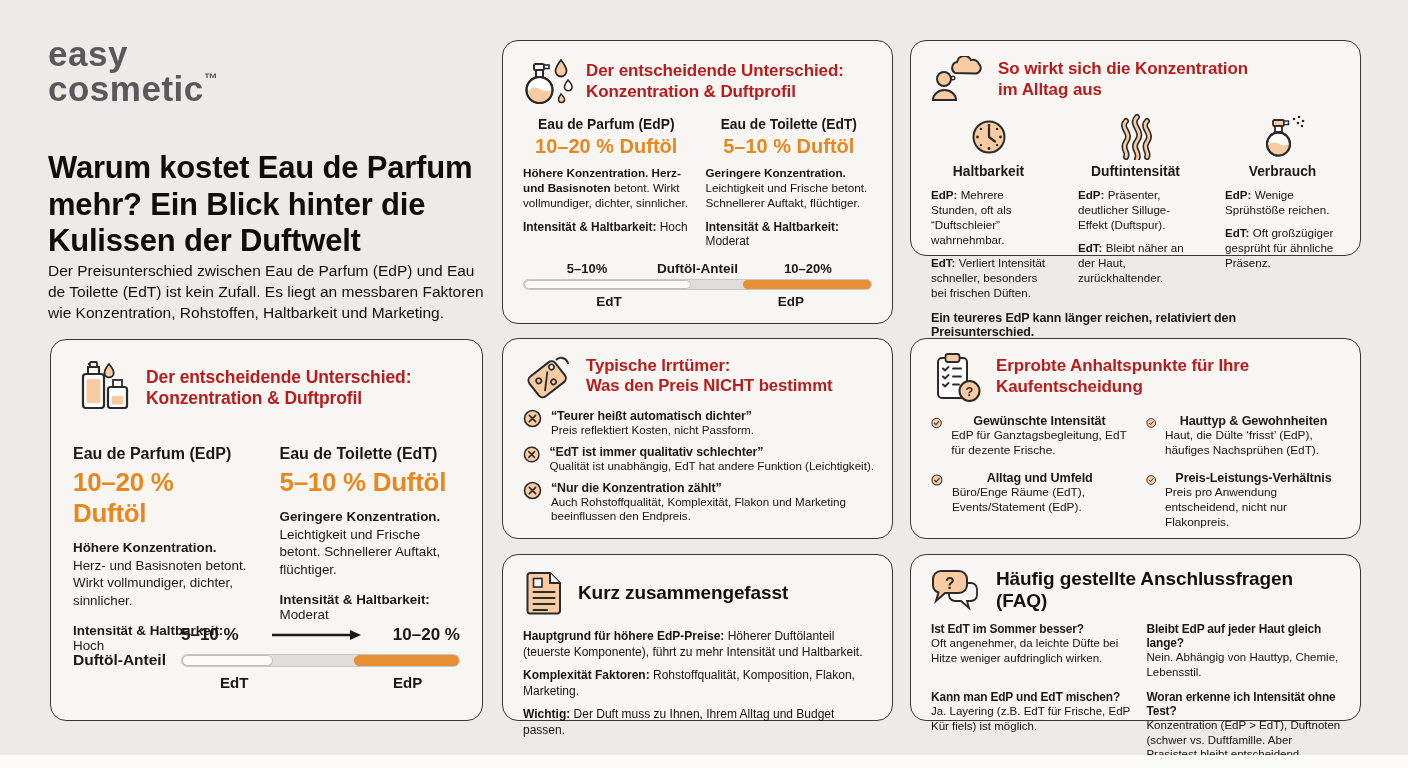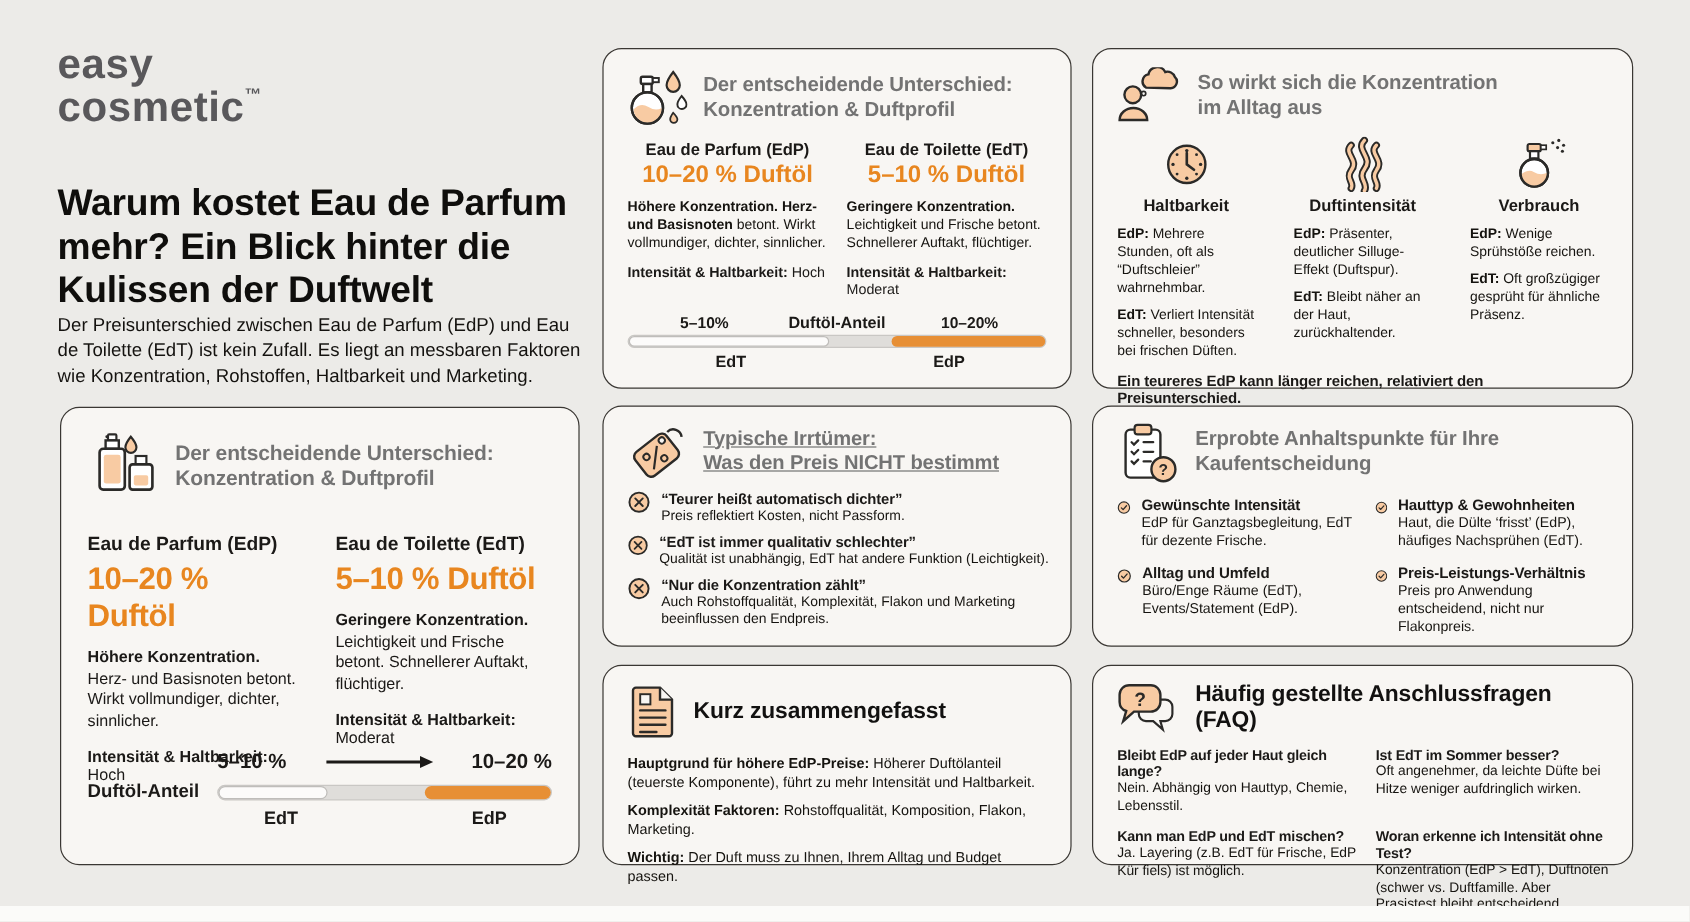--- a/index.html
+++ b/index.html
@@ -15,21 +15,21 @@
   .hdr { position:absolute; left:48px; top:36px; width:447px; }
   .logo { font-size:35px; font-weight:800; color:#59585B; line-height:1.0; letter-spacing:.5px; }
   .logo sup { font-size:14px; font-weight:700; vertical-align:18px; letter-spacing:0; }
   .main-title { margin-top:44px; font-size:31px; font-weight:800; line-height:1.18; color:#0F0E0C; letter-spacing:-.2px; }
   .main-title span { display:block; }
   .intro { font-size:15.5px; line-height:1.36; color:#14120F; width:436px; }
 
   
   .card { position:absolute; background:#F8F6F3; border:1.5px solid #3A3733; border-radius:16px; }
   .chead { display:flex; align-items:center; gap:13px; }
-  .ctitle { font-weight:800; font-size:17px; line-height:1.22; color:#737373; letter-spacing:-.1px; }
+  .ctitle { font-weight:800; font-size:17px; line-height:1.22; color:#b91c1c; letter-spacing:-.1px; }
   .ctitle span { display:block; }
   .ctitle-big { font-weight:800; font-size:19px; color:#121110; letter-spacing:-.1px; }
   svg { display:block; }
   .ic { flex:0 0 auto; }
 
   
   #card-diff-top { left:502px; top:40px; width:391px; height:284px; padding:15px 20px 12px; }
   .cols2 { margin-top:9px; display:grid; grid-template-columns:1fr 1fr; column-gap:16px; }
   .colname { font-size:13.8px; font-weight:800; text-align:center; }
   .colamt { font-size:20px; font-weight:800; color:#E8861F; text-align:center; margin:3px 0 7px; }
@@ -41,21 +41,21 @@
   .bar1-top .lr { text-align:center; }
   .bar1-top .mid { font-size:13.5px; padding:0 6px; }
   .track { position:relative; height:11px; border-radius:7px; background:#DFDDDA; border:1px solid #C9C7C4; margin-top:3px; }
   .seg-white { position:absolute; left:0; top:0; height:100%; width:48%; background:#FCFBFA; border:1px solid #BFBDBA; border-radius:7px; }
   .seg-orange { position:absolute; right:0; top:0; height:100%; width:37%; background:#E78F35; border-radius:7px; }
   .bar1-bot { position:relative; height:18px; margin-top:4px; font-weight:800; font-size:13.5px; }
   .bar1-bot .edt { position:absolute; left:21%; }
   .bar1-bot .edp { position:absolute; left:73%; }
 
   
-  #card-everyday { left:910px; top:40px; width:451px; height:284px; padding:15px 20px 12px; }
+  #card-everyday { left:910px; top:40px; width:451px; height:216px; padding:15px 20px 12px; }
   .cols3 { margin-top:10px; display:grid; grid-template-columns:1fr 1fr 1fr; column-gap:32px; }
   .icwrap { height:46px; display:flex; align-items:center; justify-content:center; }
   .c3name { font-size:13.8px; font-weight:800; text-align:center; margin-top:4px; }
   .c3p { font-size:11.6px; line-height:1.3; margin-top:8px; color:#15130F; }
   .c3p b { font-weight:800;margin-top:48px; }
   .evfooter { margin-top:11px; font-size:12.5px; font-weight:800; letter-spacing:-.1px; }
 
   
   #card-diff-large { left:50px; top:339px; width:433px; height:382px; padding:18px 22px; }
   #card-diff-large .ctitle { font-size:17.5px; }
@@ -72,39 +72,39 @@
   .bar2-label { width:108px; font-size:15.5px; font-weight:800; }
   .bar2-track { flex:1; position:relative; height:13px; border-radius:8px; background:#DFDDDA; border:1px solid #C9C7C4; }
   .bar2-track .seg-white { width:33%; border-radius:8px; }
   .bar2-track .seg-orange { width:38%; border-radius:8px; }
   .bar2-bot { margin-left:108px; position:relative; height:20px; margin-top:5px; font-size:15px; font-weight:800; }
   .bar2-bot .edt { position:absolute; left:14%; }
   .bar2-bot .edp { position:absolute; left:76%; }
 
   
   #card-myths { left:502px; top:338px; width:391px; height:201px; padding:12px 18px 10px 20px; }
-  #card-myths .ctitle { font-size:16.8px;text-decoration:underline; }
+  #card-myths .ctitle { font-size:16.8px; }
   .myth-items { margin-top:8px; display:flex; flex-direction:column; gap:7px; }
   .myth { display:flex; gap:9px; }
   .myth-txt { flex:1; }
   .myth-claim { font-size:12.4px; font-weight:800; letter-spacing:-.1px; }
   .myth-truth { font-size:11.6px; line-height:1.28; color:#15130F; white-space:nowrap; }
   .myth:nth-child(3) .myth-truth { white-space:normal; }
 
   
   #card-summary { left:502px; top:554px; width:391px; height:167px; padding:14px 20px; }
   .sum-items { margin-top:12px; display:flex; flex-direction:column; gap:8px; }
   .sum-p { font-size:12px; line-height:1.3; color:#15130F; }
   .sum-p b { font-weight:800; }
 
   
   #card-guidance { left:910px; top:338px; width:451px; height:201px; padding:12px 18px 10px 20px; }
   .guide-grid { margin-top:11px; display:grid; grid-template-columns:1fr 1fr; column-gap:18px; row-gap:13px; }
   .gitem { display:flex; gap:9px; }
-  .gtitle { font-size:12.6px; font-weight:800; letter-spacing:-.1px; }
+  .gtitle { font-size:12.6px; font-weight:800; letter-spacing:-.1px;text-align:center; }
   .gtext { font-size:11.8px; line-height:1.28; color:#15130F; }
 
   
   #card-faq { left:910px; top:554px; width:451px; height:167px; padding:13px 18px 10px 20px; }
   .faq-grid { margin-top:10px; display:grid; grid-template-columns:1.02fr 1fr; column-gap:16px; row-gap:11px; }
   .fq { font-size:11.9px; font-weight:800; letter-spacing:-.15px; }
   .fa { font-size:11.5px; line-height:1.27; color:#15130F; }
 </style>
 </head>
 <body>
@@ -448,28 +448,28 @@
     <div class="chead">
       <svg class="ic" width="52" height="42" viewBox="0 0 52 42">
         <path d="M24 14 h16 a6 6 0 0 1 6 6 v6 a6 6 0 0 1 -6 6 h-4 l2 7 l-8 -7 h-6 a6 6 0 0 1 -6 -6 v-6 a6 6 0 0 1 6 -6 Z" fill="none" stroke="#2B2A28" stroke-width="1.8"></path>
         <path d="M10 2 h18 a8 8 0 0 1 8 8 v6 a8 8 0 0 1 -8 8 h-14 l-9 8 l2.5 -8.5 a8 8 0 0 1 -5.5 -7.5 v-6 a8 8 0 0 1 8 -8 Z" fill="#F8CBA3" stroke="#2B2A28" stroke-width="2"></path>
         <text x="19" y="19.5" text-anchor="middle" font-size="16" font-weight="bold" fill="#2B2A28">?</text>
       </svg>
       <div class="ctitle-big">Häufig gestellte Anschlussfragen (FAQ)</div>
     </div>
     <div class="faq-grid">
       <div>
+        <div class="fq">Ist EdT im Sommer besser?</div>
+        <div class="fa">Oft angenehmer, da leichte Düfte bei Hitze weniger aufdringlich wirken.</div>
+      </div>
+      <div>
         <div class="fq">Bleibt EdP auf jeder Haut gleich lange?</div>
         <div class="fa">Nein. Abhängig von Hauttyp, Chemie, Lebensstil.</div>
       </div>
       <div>
-        <div class="fq">Ist EdT im Sommer besser?</div>
-        <div class="fa">Oft angenehmer, da leichte Düfte bei Hitze weniger aufdringlich wirken.</div>
-      </div>
-      <div>
         <div class="fq">Kann man EdP und EdT mischen?</div>
         <div class="fa">Ja. Layering (z.B. EdT für Frische, EdP Kür fiels) ist möglich.</div>
       </div>
       <div>
         <div class="fq">Woran erkenne ich Intensität ohne Test?</div>
         <div class="fa">Konzentration (EdP &gt; EdT), Duftnoten (schwer vs. Duftfamille. Aber Prasistest bleibt entscheidend.</div>
       </div>
     </div>
   </div>
 

